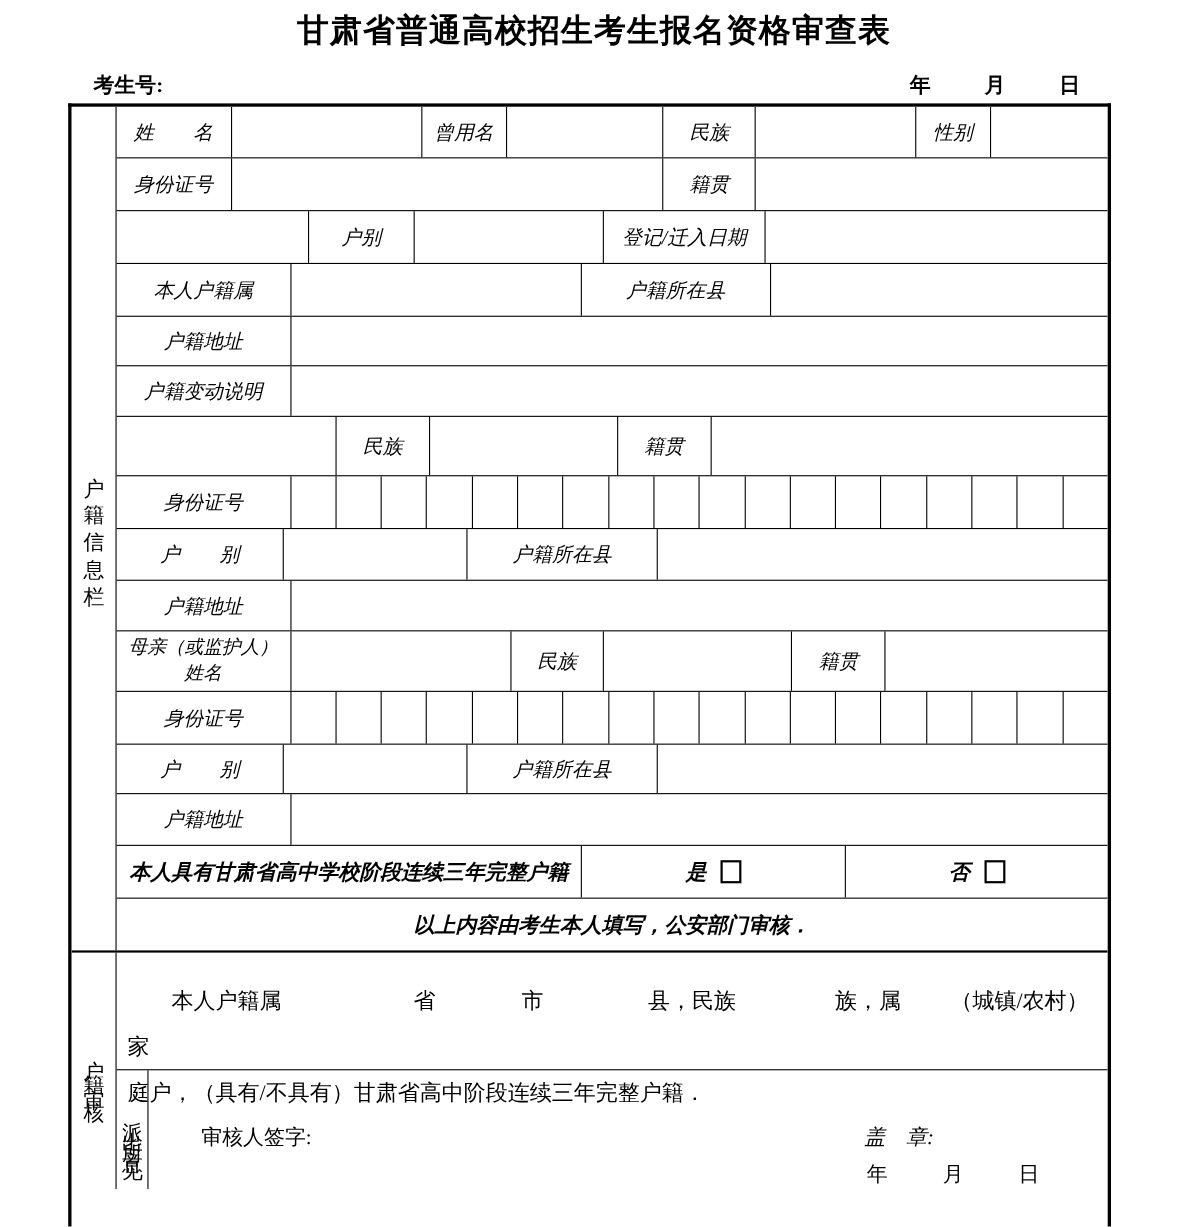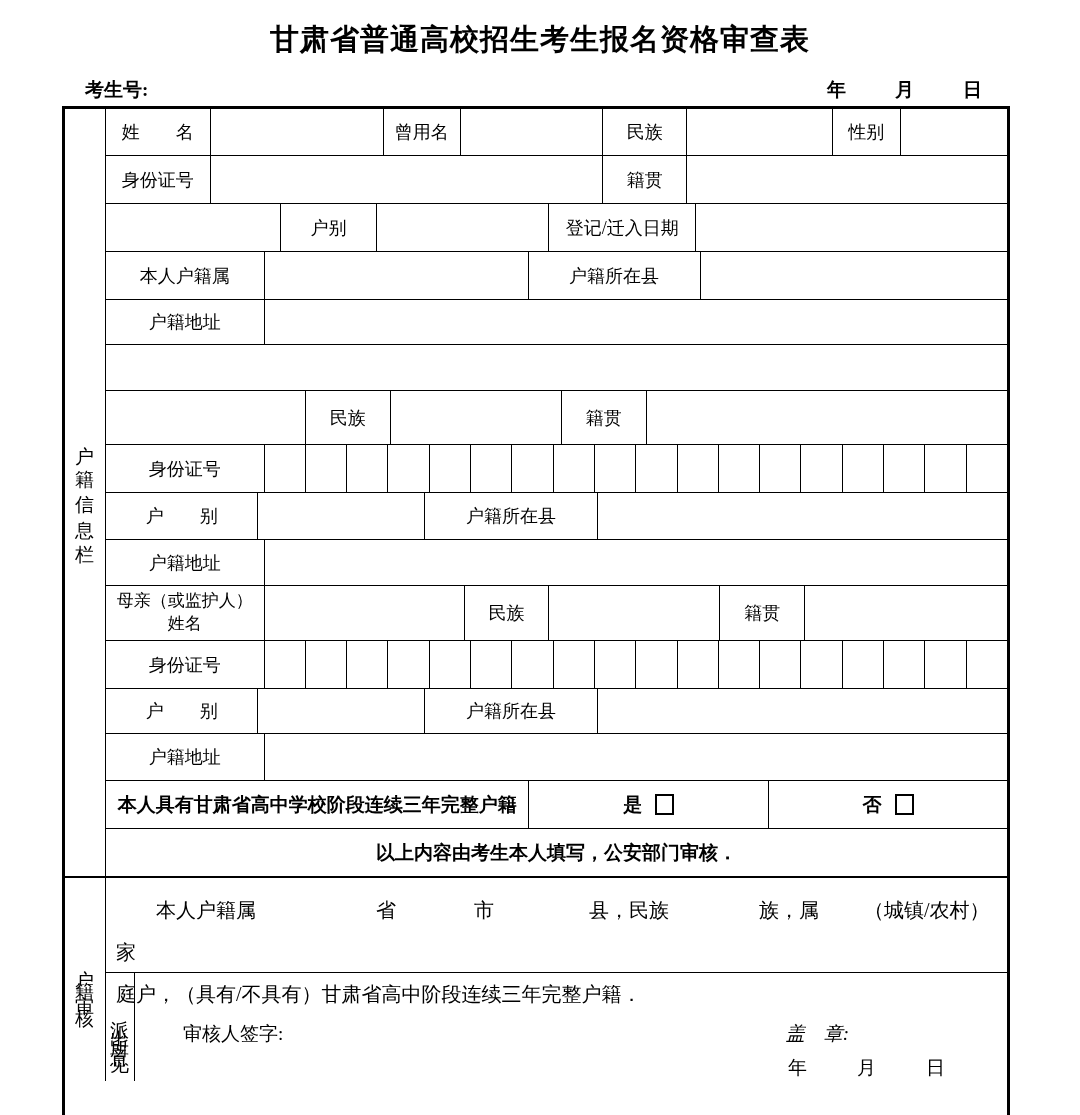--- a/index.html
+++ b/index.html
@@ -1,46 +1,46 @@
 <!DOCTYPE html>
 <html><head>
 <meta charset="utf-8">
 <style>
   html,body{margin:0;padding:0;background:#fff;}
   body{width:1080px;height:1115px;overflow:hidden;position:relative;
        font-family:"Liberation Serif","DejaVu Serif",serif;color:#000;}
   .title{width:1080px;text-align:center;font-size:29px;font-weight:bold;
-         letter-spacing:1px;padding-top:20px;}
+         letter-spacing:1px;padding-top:8px;}
   .hdr{width:948px;margin:17px 0 3px 62px;display:flex;align-items:flex-end;
        font-size:19px;font-weight:bold;}
   .hdr .cand{margin-left:23px;}
   .hdr .dates{margin-left:auto;margin-right:28px;display:flex;gap:49px;}
   .form{margin-left:62px;width:948px;height:1027px;box-sizing:border-box;
         border:3px solid #000;border-bottom:none;overflow:hidden;}
   .section{display:flex;}
   .side{width:41px;box-sizing:border-box;border-right:1px solid #000;
         display:flex;align-items:center;justify-content:center;}
   .vtxt{writing-mode:vertical-rl;text-orientation:upright;font-size:19px;line-height:1;}
   .ls25{letter-spacing:25px;}
   .ls12{letter-spacing:13px;}
   .ls8{letter-spacing:9px;}
   .rows{flex:1;display:flex;flex-direction:column;min-width:0;}
-  .row{display:flex;border-bottom:1px solid #000;box-sizing:border-box;min-width:0;}
+  .row{display:flex;border-bottom:1px solid #000;box-sizing:border-box;min-width:0;font-style:italic;}
   .cell{box-sizing:border-box;border-right:1px solid #000;display:flex;
         align-items:center;justify-content:center;text-align:center;
         font-size:18px;min-width:0;overflow:hidden;}
   .row .cell:last-child{border-right:none;}
   .sec1 .row:last-child{border-bottom:none;}
   .small{font-size:17px;line-height:1.35;padding:0 6px;}
   .bold{font-weight:bold;font-size:19px;}
   .cbx{display:inline-block;width:15px;height:17px;border:2px solid #000;
        margin-left:13px;vertical-align:-3px;}
   .sec2{border-top:2.5px solid #000;flex:1;}
   .para{display:block;border-bottom:1px solid #000;height:95px;box-sizing:border-box;
-        font-size:20px;padding:11px 0 0 10px;line-height:42px;}
+        font-size:20px;padding:11px 0 0 10px;line-height:42px;margin-top:12px;}
   .g{display:inline-block;}
   .pcs{flex:1;display:flex;min-width:0;}
   .pcs-side{width:29px;box-sizing:border-box;border-right:1px solid #000;
             display:flex;align-items:center;justify-content:center;}
   .pcs-body{flex:1;font-size:19px;position:relative;}
   .pcs-state{margin:38px 0 0 68px;}
   .pcs-signline{display:flex;margin:48px 0 0 0;}
   .pcs-sign{margin-left:48px;}
   .pcs-seal{margin-left:auto;margin-right:158px;font-style:italic;}
   .pcs-dateline{display:flex;justify-content:flex-end;gap:50px;
@@ -100,20 +100,21 @@
         <div class="cell" style="flex:0 0 19.1%;">户籍所在县</div>
         <div class="cell" style="flex:1;"></div>
       </div>
 
       <div class="row" style="height:45px;">
         <div class="cell" style="flex:0 0 17.6%;">户籍地址</div>
         <div class="cell" style="flex:1;"></div>
       </div>
 
       <div class="row" style="height:46px;">
+        <div class="cell" style="flex:0 0 17.6%;">户籍变动说明</div>
         <div class="cell" style="flex:1;"></div>
       </div>
 
       <div class="row" style="height:54px;">
         <div class="cell" style="flex:0 0 22.2%;"></div>
         <div class="cell" style="flex:0 0 9.4%;">民族</div>
         <div class="cell" style="flex:0 0 19%;"></div>
         <div class="cell" style="flex:0 0 9.4%;">籍贯</div>
         <div class="cell" style="flex:1;"></div>
       </div>

